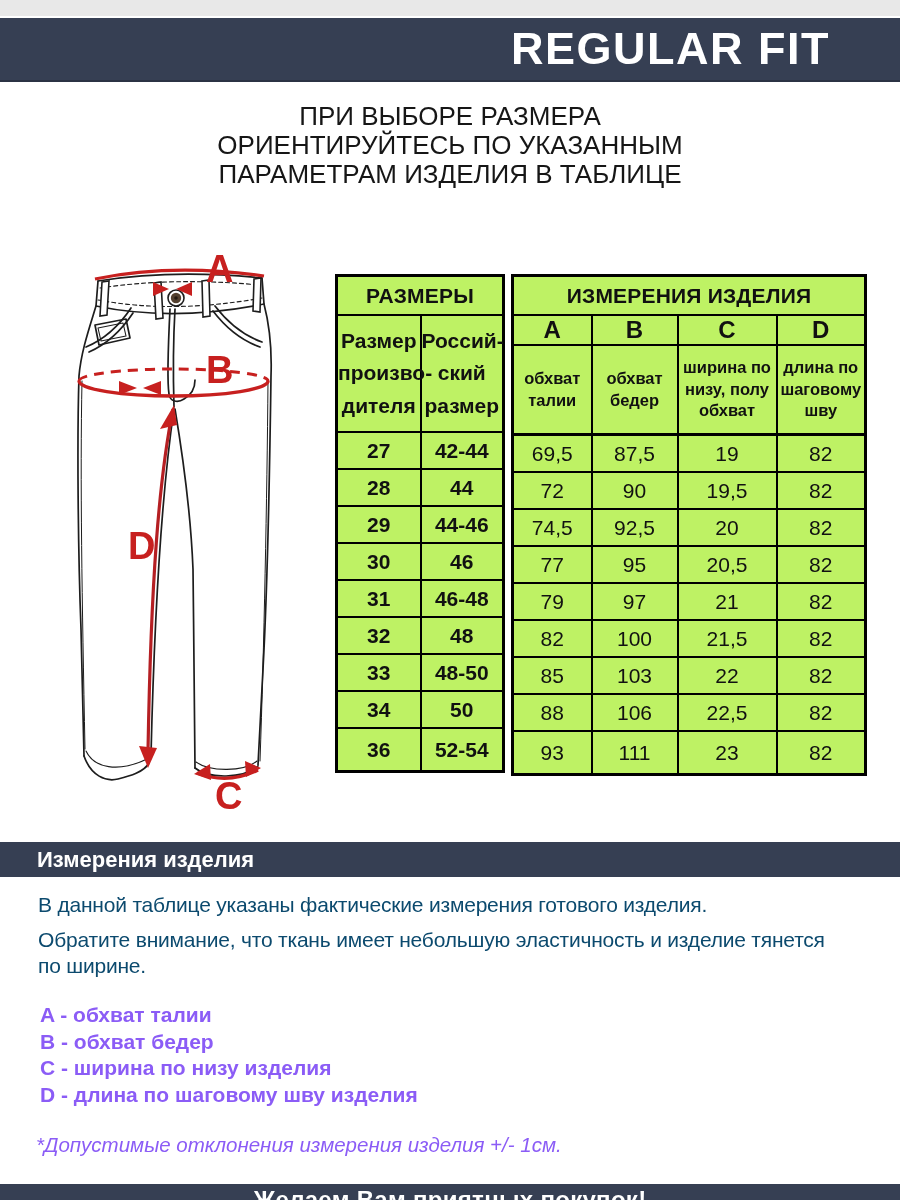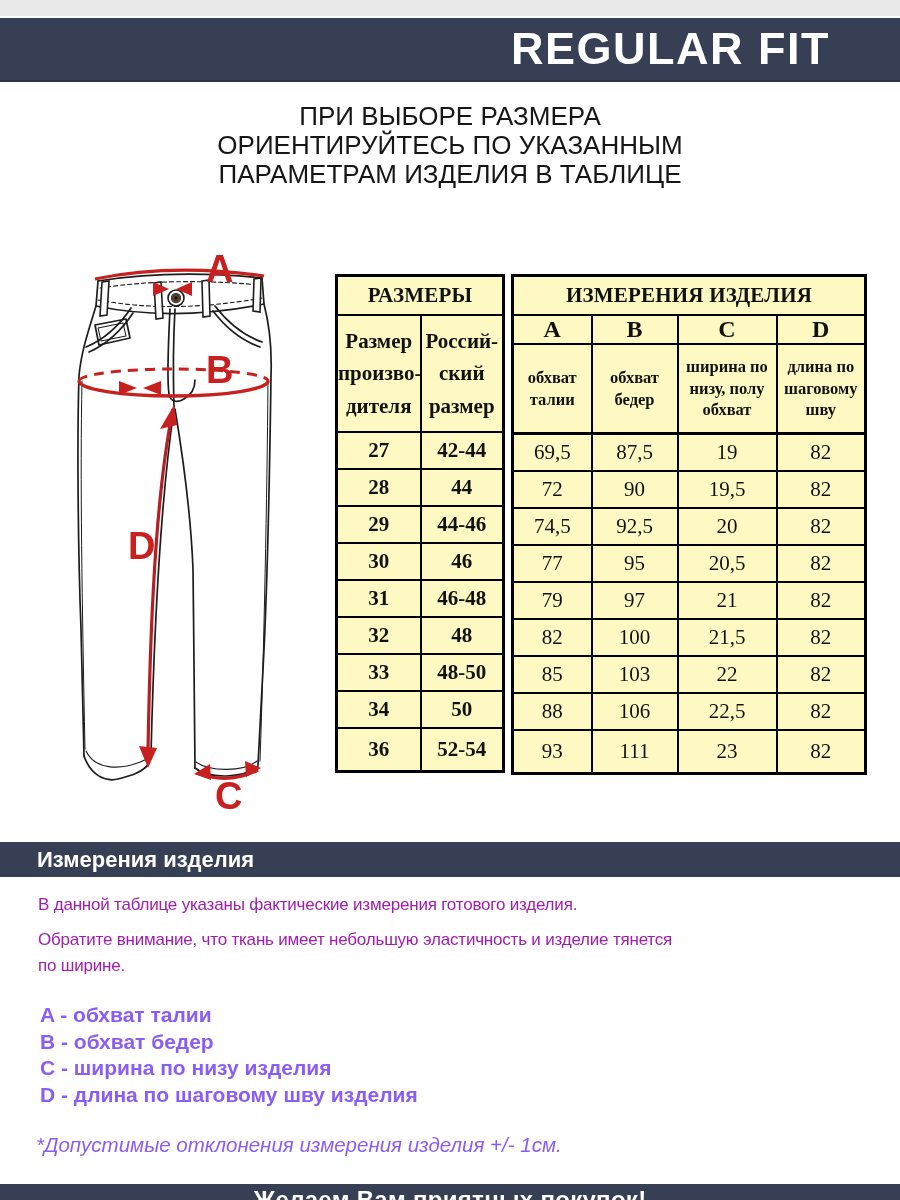--- a/index.html
+++ b/index.html
@@ -14,39 +14,39 @@
     background:#363f53; display:flex; align-items:center; justify-content:flex-end;
     padding-right:70px; box-sizing:border-box; border-bottom:2px solid #2b3344;
   }
   .top-bar-title { color:#fff; font-weight:bold; font-size:45px; letter-spacing:1.5px; white-space:nowrap; }
   
   .intro { position:absolute; left:0; top:86px; width:900px; text-align:center;
            font-weight:normal; font-size:26px; line-height:29px; color:#161616; }
   
   .jeans { position:absolute; left:58px; top:233px; width:262px; height:572px; }
   
-  table.sz { position:absolute; border-collapse:collapse; background:#fef9c3; table-layout:fixed; border:3px solid #000;font-family:Liberation Serif, serif; }
+  table.sz { position:absolute; border-collapse:collapse; background:#bef264; table-layout:fixed; border:3px solid #000; }
   table.sz td { border:2px solid #000; text-align:center; vertical-align:middle; padding:0; font-size:21px; color:#111; }
   #left-table  { left:335px; top:258px; width:167px; }
   #right-table { left:511px; top:258px; width:353px; }
   td.t-title { font-weight:bold; font-size:23px; height:37px; border-bottom:3px solid #000; letter-spacing:0.2px; }
   tr.letters td { font-weight:bold; font-size:24px; height:26px; }
   tr.descs td { font-weight:bold; font-size:16.5px; line-height:1.32; white-space:pre-line; height:87px; border-bottom:3px solid #000; }
   td.sub { font-weight:bold; font-size:17px; line-height:1.55; white-space:pre-line; height:115px; border-bottom:3px solid #000; }
   tr.data td { height:35px; }
   tr.data.last td { height:41px; }
   #left-table tr.data td { font-weight:bold; }
   
   .band {
     position:absolute; left:0; top:826px; width:900px; height:35px; background:#363f53;
     display:flex; align-items:center; padding-left:37px; box-sizing:border-box;
   }
   .band-title { color:#fff; font-weight:bold; font-size:22px; }
   
-  .desc { position:absolute; left:38px; top:876px; width:845px; font-size:17px; line-height:26px; letter-spacing:-0.2px; color:#a21caf; }
+  .desc { position:absolute; left:38px; top:876px; width:845px; font-size:21px; line-height:26px; letter-spacing:-0.2px; color:#0c4a6e; }
   .desc p { margin:0 0 9px 0; white-space:pre-line; }
   
   .legend { position:absolute; left:40px; top:986px; font-weight:bold; font-size:21px; line-height:26.5px; color:#8b5cf6; }
   
   .note { position:absolute; left:36px; top:1117px; font-style:italic; font-size:20.5px; color:#8b5cf6; }
   
   .footer {
     position:absolute; left:0; bottom:0; width:900px; height:32px; background:#363f53;
     display:flex; align-items:center; justify-content:center;
   }

